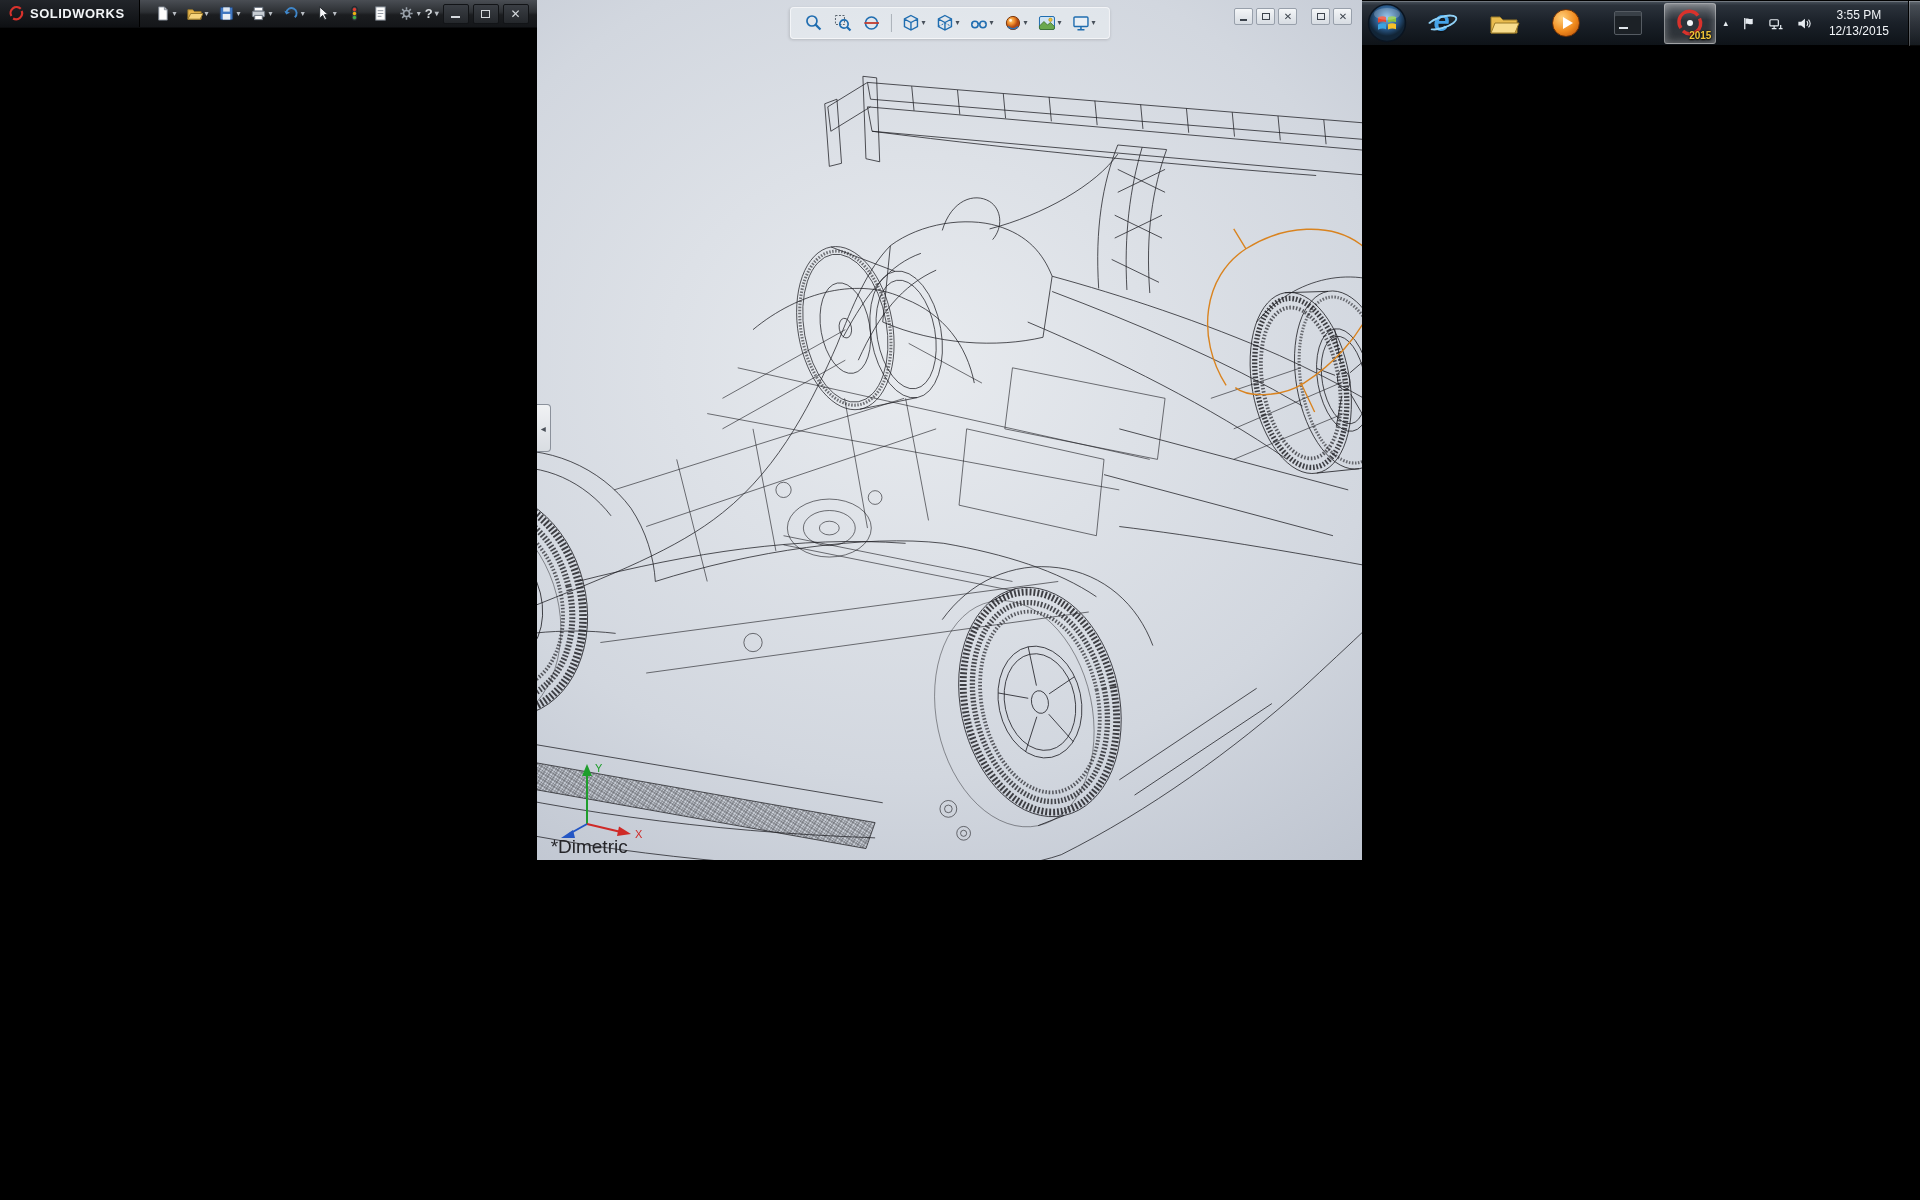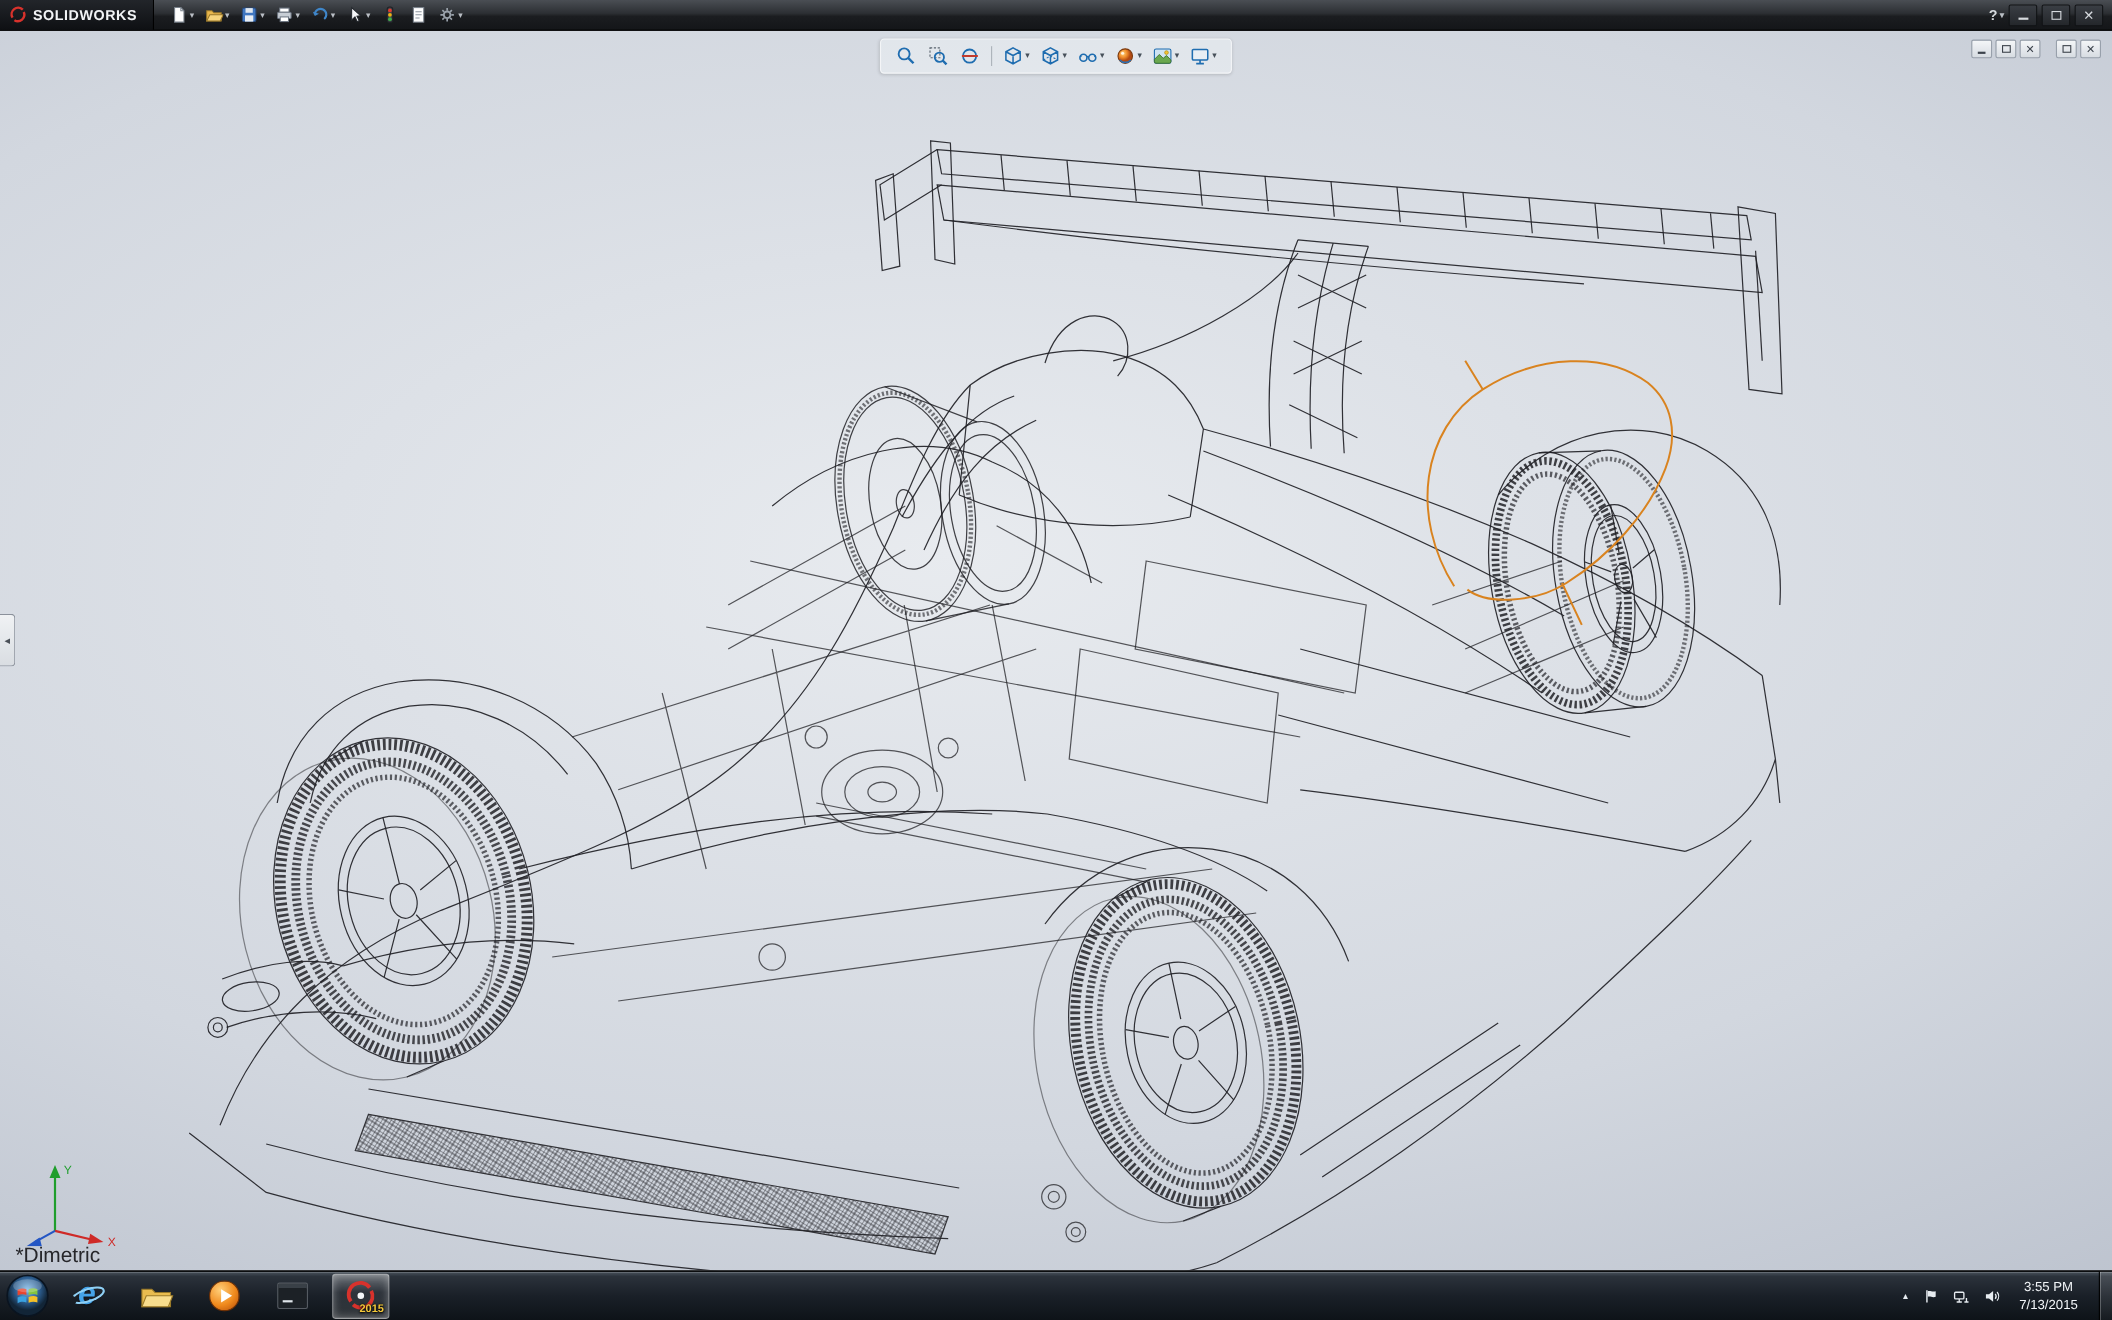--- a/index.html
+++ b/index.html
@@ -1,18 +1,18 @@
 <!DOCTYPE html>
 <html><head>
 <meta charset="utf-8">
 <style>
   * { margin:0; padding:0; box-sizing:border-box; }
   html,body { width:1920px; height:1200px; overflow:hidden; background:#000;
               font-family:"Liberation Sans", sans-serif; }
-  .app { width:1920px; height:1200px; display:flex; flex-direction:column; }
+  .app { width:1920px; height:860px; display:flex; flex-direction:row; }
 
   
   .titlebar { position:relative; height:28px; flex:0 0 28px;
     background:linear-gradient(#4a4e54 0%, #2c2f33 45%, #1b1d20 55%, #141619 100%);
     border-bottom:1px solid #0a0b0d; display:flex; align-items:center; z-index:30; }
   .brand { height:100%; display:flex; align-items:center; gap:5px; padding:0 14px 0 8px;
     background:linear-gradient(#22252a,#0e1013); border-right:1px solid #000; }
   .brand-text { color:#f2f4f6; font-weight:bold; font-size:13px; letter-spacing:.5px; }
   .tb-tools { display:flex; align-items:center; gap:1px; padding-left:10px; }
   .tb-btn { display:flex; align-items:center; gap:2px; background:transparent; border:1px solid transparent;
@@ -506,18 +506,18 @@
         </svg>
         </button>
       <button class="tray-btn">
         <svg width="16" height="15" viewBox="0 0 16 16">
           <path d="M2,6 H5 L9,2.8 V13.2 L5,10 H2 Z" fill="#e6ebf0"></path>
           <path d="M11,5.5 A4,4 0 0 1 11,10.5 M12.8,3.8 A6.5,6.5 0 0 1 12.8,12.2" stroke="#e6ebf0" stroke-width="1.2" fill="none"></path>
         </svg>
         </button>
       <button class="clock">
         <span>3:55 PM</span>
-        <span>7/13/2015</span>
+        <span>12/13/2015</span>
       </button>
       <button class="show-desktop"></button>
     </div>
   </footer>
 </div>
 
 </body></html>

